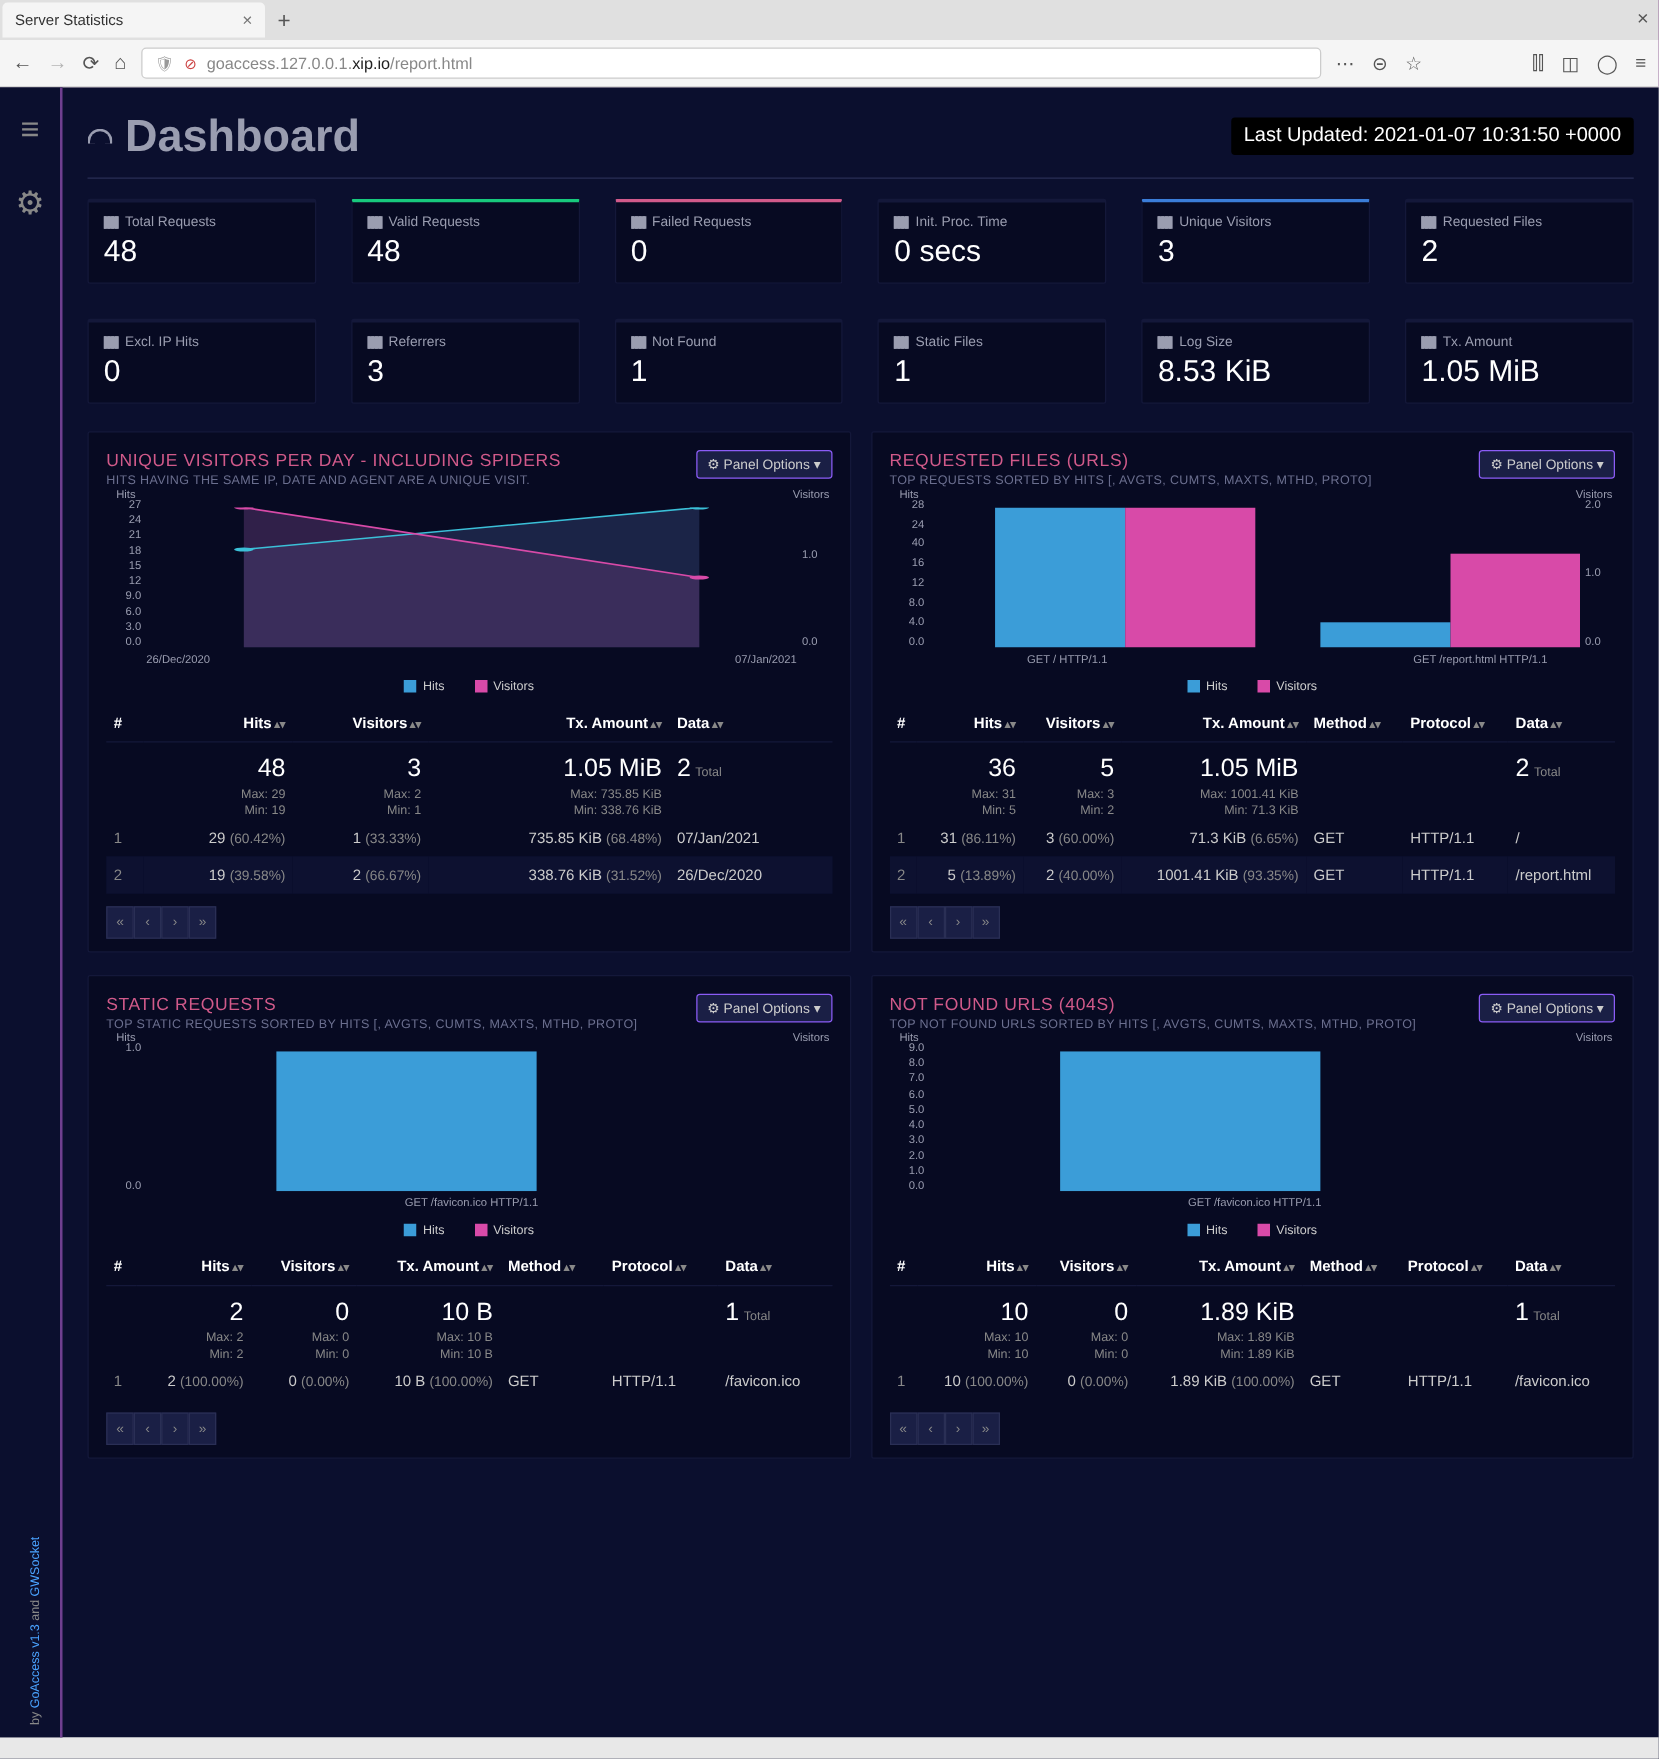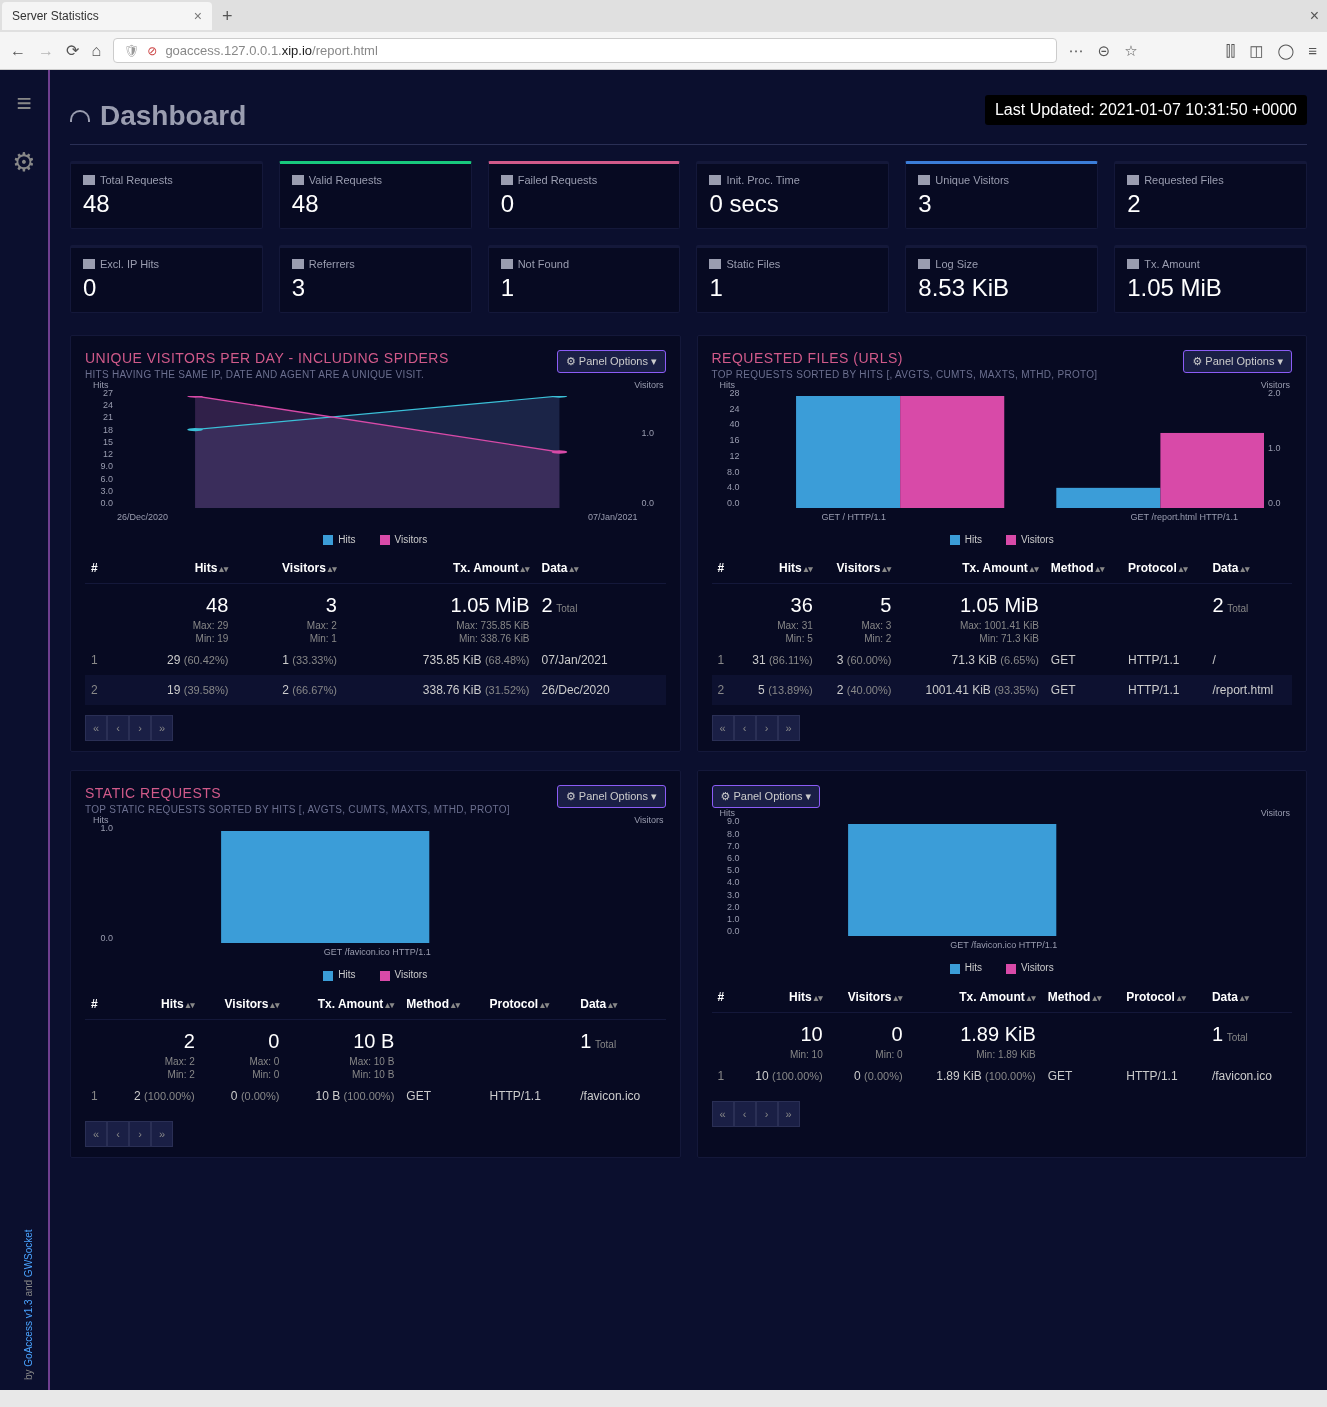--- a/index.html
+++ b/index.html
@@ -18,26 +18,26 @@
 .url-text{color:#888;}
 .url-bold{color:#222;}
 .nav-icons{display:flex;gap:14px;align-items:center;color:#555;font-size:15px;}
 .app { background:#0b0f2e; color:#fff; position:relative; min-height:1320px; display:flex;}
 .left-rail{width:50px;background:#0b0f2e;display:flex;flex-direction:column;align-items:center;padding-top:18px;gap:28px;border-right:2px solid #6f3f8f;}
 .left-rail .hamburger,.left-rail .gear{color:#888;font-size:26px;}
 .credits{position:absolute;left:34px;bottom:10px;transform:rotate(-90deg);transform-origin:left bottom;font-size:10px;color:#888;white-space:nowrap;}
 .credits .lnk{color:#4aa3ff;}
 .main{flex:1;padding:18px 20px;}
 .header{display:flex;align-items:center;justify-content:space-between;margin-bottom:8px;}
-.title{display:flex;align-items:center;gap:10px;font-size:28px;font-weight:700;color:#9a9db0;margin-top:12px;}
+.title{display:flex;align-items:center;gap:10px;font-size:36px;font-weight:700;color:#9a9db0;}
 .gauge-ico{display:inline-block;width:20px;height:12px;border:2px solid #9a9db0;border-bottom:none;border-radius:20px 20px 0 0;position:relative;}
 .last-updated{background:#000;padding:6px 10px;border-radius:3px;font-size:16px;}
 .hr{border:none;border-top:1px solid #2a2f55;margin:12px 0 16px;}
 .section-head{display:flex;justify-content:space-between;align-items:center;font-size:15px;color:#d15a8a;letter-spacing:.5px;margin-bottom:10px;}
-.stats-grid{display:grid;grid-template-columns:repeat(6,1fr);gap:16px;margin-bottom:22px;}
+.stats-grid{display:grid;grid-template-columns:repeat(6,1fr);gap:28px;margin-bottom:22px;}
 .stat-card{background:#070a22;border:1px solid #14183a;border-top:3px solid #14183a;border-radius:2px;padding:10px 12px;}
 .stat-card.valid{border-top-color:#18c97d;}
 .stat-card.failed{border-top-color:#d15a8a;}
 .stat-card.unique{border-top-color:#3b7dd8;}
 .stat-label{font-size:11px;color:#9a9db0;display:flex;align-items:center;gap:5px;}
 .stat-label::before{content:"";display:inline-block;width:12px;height:10px;background:
  linear-gradient(to right,#9a9db0 2px,transparent 2px) 0 0/3px 100%,
  linear-gradient(to top,#9a9db0 1px,transparent 1px) 0 100%/100% 1px;}
 .stat-val{font-size:24px;font-weight:400;color:#fff;margin-top:4px;}
 .panels-row{display:grid;grid-template-columns:1fr 1fr;gap:16px;margin-bottom:18px;}
@@ -477,20 +477,24 @@
         <div class="pager">
             <button>«</button>
             <button>‹</button>
             <button>›</button>
             <button>»</button>
           </div>
       </div>
 
       <div class="panel">
         <div class="panel-head">
+            <div>
+              <div class="panel-title">NOT FOUND URLS (404S)</div>
+              <div class="panel-sub">TOP NOT FOUND URLS SORTED BY HITS [, AVGTS, CUMTS, MAXTS, MTHD, PROTO]</div>
+            </div>
             <div class="panel-opts">⚙ <span>Panel Options</span> ▾</div>
           </div>
         <div class="chart">
           <span class="chart-axlabel l">Hits</span>
             <span class="chart-axlabel r">Visitors</span>
           <div class="chart-yaxis-l">
               <span>9.0</span>
               <span>8.0</span>
               <span>7.0</span>
               <span>6.0</span>
@@ -527,20 +531,29 @@
                 <td></td>
                 <td><span class="big">10</span></td>
                 <td><span class="big">0</span></td>
                 <td><span class="big">1.89 KiB</span></td>
                 <td></td>
                 <td></td>
                 <td class="l"><span class="big">1</span> <span class="muted">Total</span></td>
               </tr>
           <tr class="minmax">
                 <td></td>
+                <td>Max: 10</td>
+                <td>Max: 0</td>
+                <td>Max: 1.89 KiB</td>
+                <td></td>
+                <td></td>
+                <td></td>
+              </tr>
+          <tr class="minmax">
+                <td></td>
                 <td>Min: 10</td>
                 <td>Min: 0</td>
                 <td>Min: 1.89 KiB</td>
                 <td></td>
                 <td></td>
                 <td></td>
               </tr>
           <tr class="data-row">
                 <td>1</td>
                 <td><span>10</span> <span class="pct">(100.00%)</span></td>

